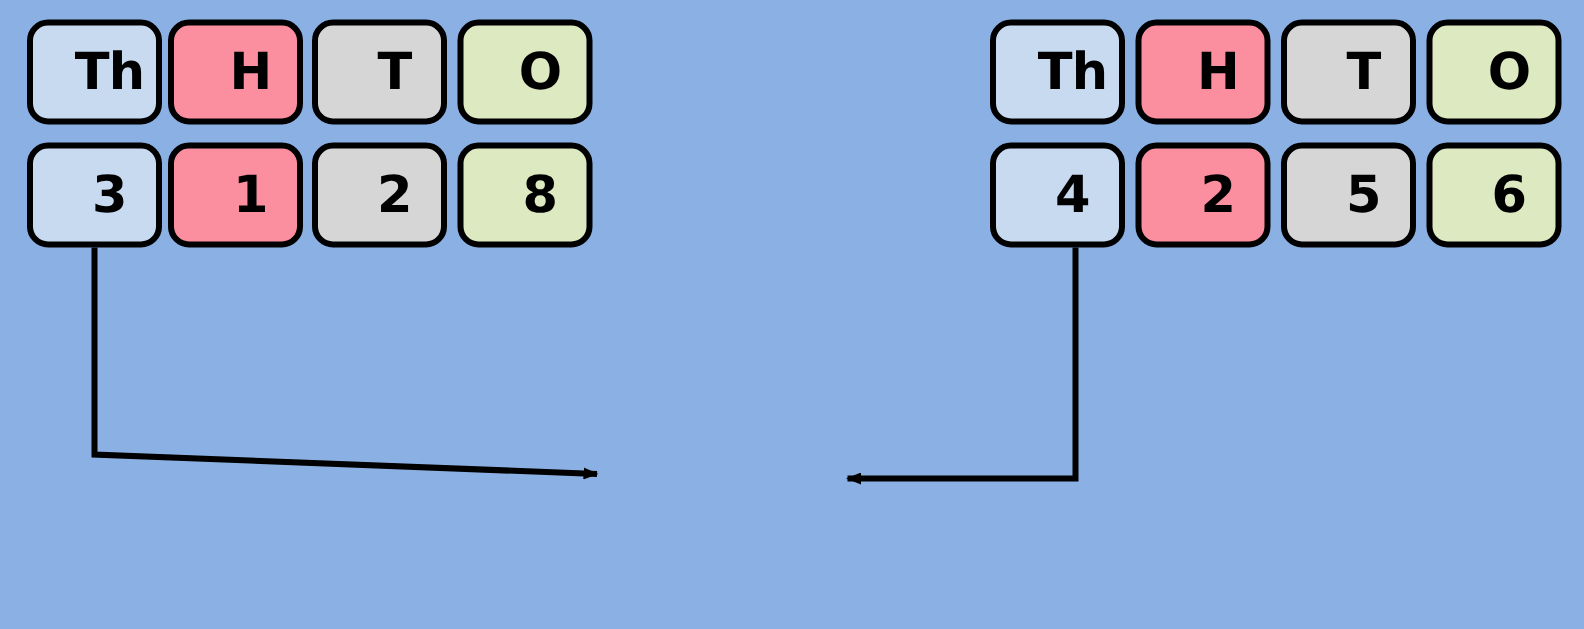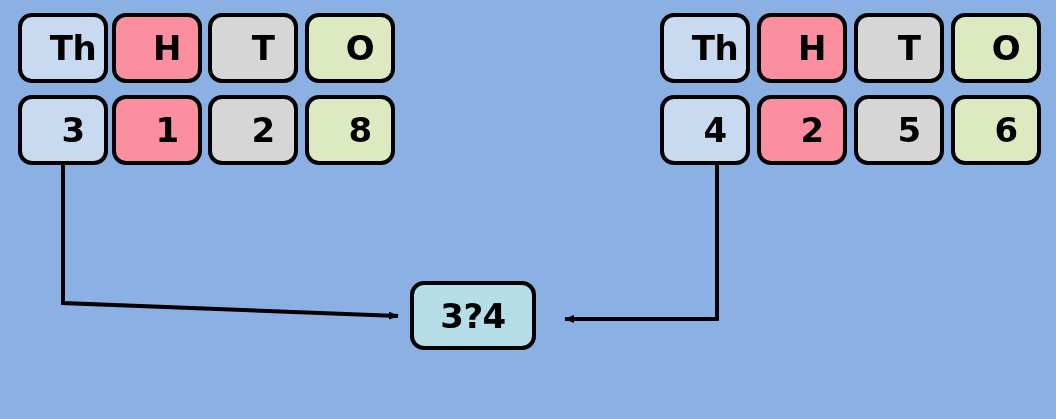--- a/index.html
+++ b/index.html
@@ -130,15 +130,14 @@
         <path d="M0,0 L10,4 L0,8 z" fill="#000000"></path>
       </marker>
       <marker id="arrow-left" markerWidth="10" markerHeight="8" refX="9" refY="4" orient="auto" markerUnits="userSpaceOnUse">
         <path d="M0,0 L10,4 L0,8 z" fill="#000000"></path>
       </marker>
     </defs>
     <path d="M63,165 L63,303 L398,316" fill="none" stroke="#000000" stroke-width="4" marker-end="url(#arrow-right)"></path>
     <path d="M717,165 L717,319 L565,319" fill="none" stroke="#000000" stroke-width="4" marker-end="url(#arrow-left)"></path>
   </svg>
 
-  <div class="compare-box">3?4</div>
 
 </div>
 
 </body></html>

